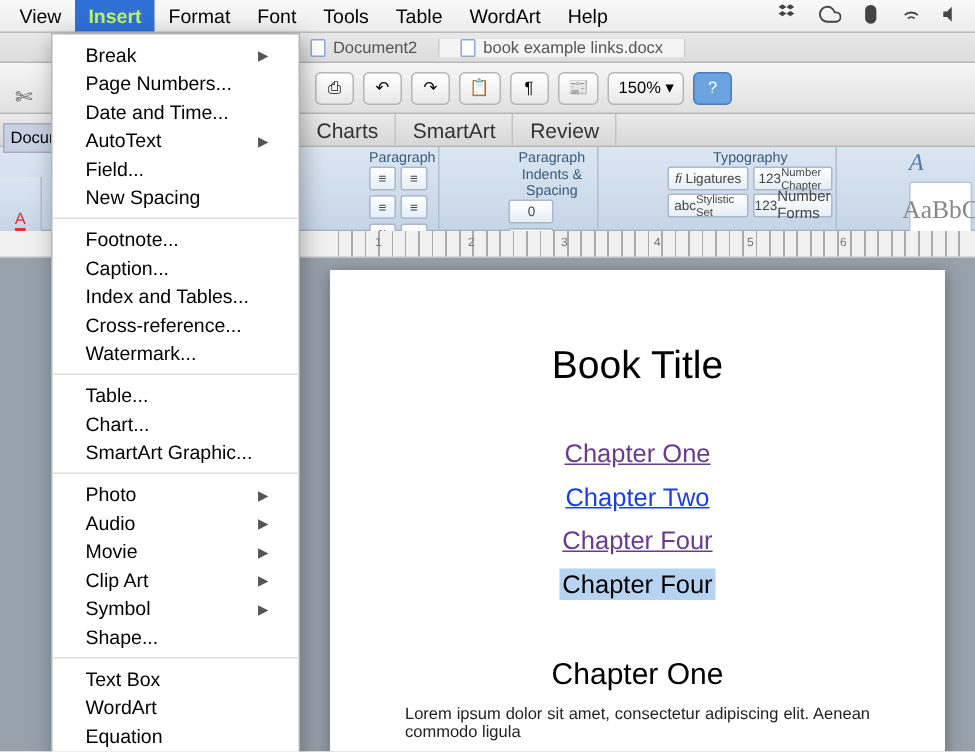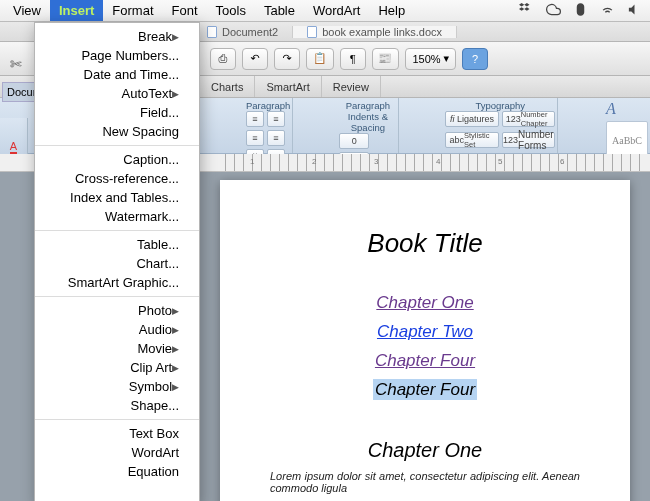--- a/index.html
+++ b/index.html
@@ -7,55 +7,55 @@
 
   
   .mac-menubar { height: 22px; background: linear-gradient(#f9f9f9,#ececec); border-bottom: 1px solid #bcbcbc; display: flex; align-items: center; font-size: 13px; padding: 0 4px; position: relative; text-align: center; }
   .mac-menubar .menu-item { padding: 0 9px; height: 100%; display: flex; align-items: center; cursor: default; }
   .mac-menubar .menu-item.active { background: #2f6fd6; color: #bef264; font-weight: bold; }
   .mac-menubar .right-icons { position: absolute; right: 8px; display: flex; gap: 12px; align-items: center; color: #444; }
   .mac-menubar .right-icons svg { width: 15px; height: 15px; }
 
   
   .dropdown { position: absolute; top: 22px; left: 34px; width: 166px; background: #fff; border: 1px solid #b5b5b5; box-shadow: 2px 4px 14px rgba(0,0,0,0.3); z-index: 100; font-size: 13px; padding: 4px 0; }
-  .dropdown .item { padding: 2px 20px 2px 22px; display: flex; justify-content: flex-end; align-items: center; cursor: default; color: #000; height: 19px; }
+  .dropdown .item { padding: 2px 20px 2px 22px; display: flex; justify-content: space-between; align-items: center; cursor: default; color: #000; height: 19px; }
   .dropdown .sep { height: 1px; background: #dcdcdc; margin: 4px 0; }
   .dropdown .arrow { font-size: 9px; color: #555; }
 
   
   .doc-tabs { height: 20px; background: linear-gradient(#e9e9e9,#dcdcdc); border-bottom: 1px solid #b5b5b5; position: relative; display: flex; justify-content: center; align-items: center; font-size: 11px; color: #555; }
   .doc-tabs .tab { padding: 0 14px; display: flex; align-items: center; gap: 5px; }
   .doc-tabs .tab.active { background: #f4f4f4; border-left: 1px solid #ccc; border-right: 1px solid #ccc; }
   .doc-tabs .doc-icon { width: 10px; height: 12px; background: #fff; border: 1px solid #8aa9d6; border-radius: 1px; }
 
   
   .toolbar { height: 34px; background: linear-gradient(#f6f6f6,#e0e0e0); border-bottom: 1px solid #b5b5b5; display: flex; align-items: center; gap: 6px; padding-left: 210px; font-size: 11px; }
   .toolbar .btn { height: 22px; min-width: 26px; border: 1px solid #b5b5b5; border-radius: 4px; background: linear-gradient(#fff,#e8e8e8); display: flex; align-items: center; justify-content: center; padding: 0 6px; }
   .toolbar .zoom { display: flex; align-items: center; }
 
   
-  .ribbon-tabs { height: 22px; background: linear-gradient(#eaeaea,#d7d7d7); display: flex; font-size: 11px; border-bottom: 1px solid #b5b5b5; padding-left: 200px; }
+  .ribbon-tabs { height: 22px; background: linear-gradient(#eaeaea,#d7d7d7); display: flex; font-size: 14px; border-bottom: 1px solid #b5b5b5; padding-left: 200px; }
   .ribbon-tabs .rtab { padding: 0 11px; border-right: 1px solid #c3c3c3; display:flex; align-items:center; color:#333; }
 
   
   .ribbon { height: 56px; background: linear-gradient(#dbe6f2,#c6d5e6); border-bottom: 1px solid #9fb3c9; display: flex; font-size: 10px; color: #444; padding-left: 200px; }
   .ribbon .group { border-right: 1px solid #aebfcf; padding: 2px 2px; display:flex; flex-direction: column; margin-left: 44px; }
   .ribbon .group-title { text-align: center; font-size: 9.5px; color: #3a5a7a; }
   .ribbon .group-body { flex:1; display:flex; gap:3px; align-items:center; flex-wrap: wrap; }
   .ribbon .ctl { height: 16px; min-width: 18px; border: 1px solid #a8b9cb; border-radius: 2px; background: linear-gradient(#fff,#e6edf5); display:flex; align-items:center; justify-content:center; font-size:9px; padding:0 3px;}
   .ribbon .numbox { width: 30px; }
-  .ribbon .swatch { width: 42px; height: 38px; border:1px solid #b8c6d6; background:#fff; border-radius:2px; display:flex; align-items:center; justify-content:center; font-family: 'Times New Roman', serif; font-size: 10px; color:#888;}
+  .ribbon .swatch { width: 42px; height: 38px; border:1px solid #b8c6d6; background:#fff; border-radius:2px; display:flex; align-items:center; justify-content:center; font-family: 'Times New Roman', serif; font-size: 17px; color:#888;}
   
   
   .ruler { height: 18px; background: #f0f0f0; border-bottom: 1px solid #c0c0c0; padding-left: 200px; position: relative; font-size: 8px; color: #777;}
   .ruler .ticks { position:absolute; left:225px; right:10px; top:0; bottom:0; background: repeating-linear-gradient(to right, #aaa 0, #aaa 1px, transparent 1px, transparent 9px); }
   .ruler .num { position:absolute; top: 3px; }
 
   
-  .doc-area { position: absolute; top: 172px; left: 0; right: 0; bottom: 0; background: #97a1ab; overflow: hidden; font-style: italic; }
+  .doc-area { position: absolute; top: 172px; left: 0; right: 0; bottom: 0; background: #97a1ab; overflow: hidden; }
   .page { position: absolute; top: 8px; left: 220px; width: 410px; height: 520px; background: #fff; box-shadow: 0 2px 10px rgba(0,0,0,0.35); padding: 48px 50px; font-family: 'Times New Roman', serif; color: #000; }
   .page .title { text-align: center; font-size: 26px; margin-bottom: 30px; }
   .page .links { text-align: center; font-size: 17px; line-height: 1.7; margin-bottom: 34px;}
   .page .links a.purple { color: #6a3a8e; text-decoration: underline; }
   .page .links a.blue { color: #1a3fe0; text-decoration: underline; }
   .page .links .selected { background: #b6d4f2; padding: 1px 2px; }
   .page .chapter { text-align: center; font-size: 20px; margin-bottom: 8px; }
   .page .body { font-size: 11px; text-align: justify; color: #222; }
 
   .scissors { position:absolute; top: 56px; left: 10px; font-size: 14px; color:#555; }
@@ -111,27 +111,30 @@
       <span class="arrow">▶</span>
     </div>
     <div class="item">
       <span>Field...</span>
     </div>
     <div class="item">
       <span>New Spacing</span>
     </div>
     <div class="sep"></div>
     <div class="item">
+      <span>Footnote...</span>
+    </div>
+    <div class="item">
       <span>Caption...</span>
     </div>
     <div class="item">
+      <span>Index and Tables...</span>
+    </div>
+    <div class="item">
       <span>Cross-reference...</span>
-    </div>
-    <div class="item">
-      <span>Index and Tables...</span>
     </div>
     <div class="item">
       <span>Watermark...</span>
     </div>
     <div class="sep"></div>
     <div class="item">
       <span>Table...</span>
     </div>
     <div class="item">
       <span>Chart...</span>
@@ -230,21 +233,21 @@
     <div class="group-title">Paragraph Indents &amp; Spacing</div>
     <div class="group-body">
       <div class="ctl numbox">0</div>
       <div class="ctl numbox">0</div>
       <div class="ctl numbox">0</div>
       <div class="ctl numbox">0</div>
     </div>
   </div>
   <div class="group" style="width:148px">
     <div class="group-title">Typography</div>
-    <div class="group-body" style="flex-direction:row; align-items:stretch; gap:2px">
+    <div class="group-body" style="flex-direction:column; align-items:stretch; gap:2px">
       <div style="display:flex; gap:3px">
         <div class="ctl" style="flex:1"><span style="font-style:italic">fi</span>&nbsp;<span>Ligatures</span></div>
         <div class="ctl" style="flex:1">123 <span style="font-size:7.5px">Number Chapter</span></div>
       </div>
       <div style="display:flex; gap:3px">
         <div class="ctl" style="flex:1">abc <span style="font-size:7.5px">Stylistic Set</span></div>
         <div class="ctl" style="flex:1">123 <span style="font-size:10px">Number Forms</span></div>
       </div>
     </div>
   </div>

